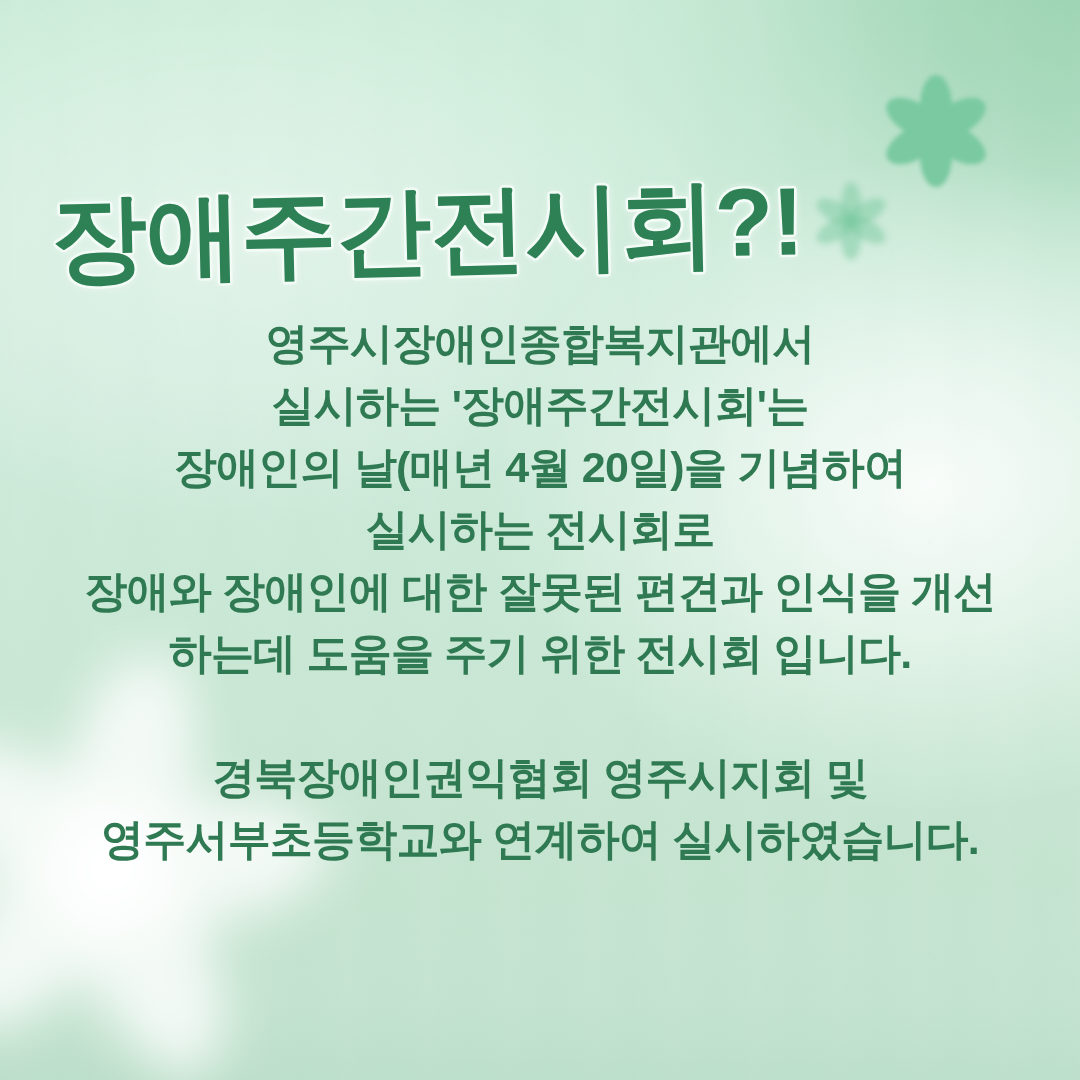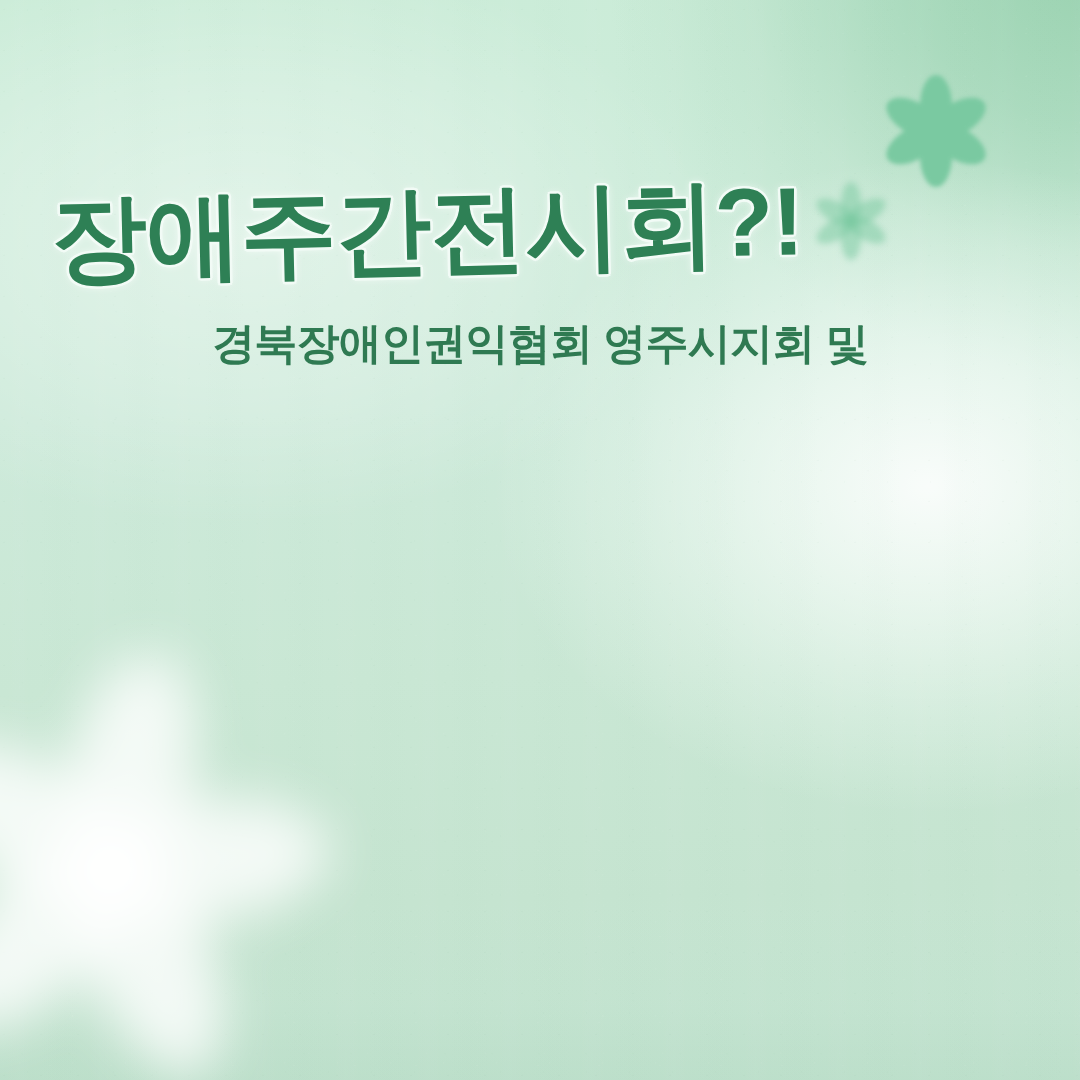--- a/index.html
+++ b/index.html
@@ -259,20 +259,29 @@
       <span class="petal p3"></span>
     <span class="petal p4"></span>
       <span class="petal p5"></span>
       <span class="petal p6"></span>
   </div>
 
   <h1 id="title">장애주간전시회?!</h1>
 
   <div id="body-copy">
 
+    <p class="para">
+      <span class="line" style="display: block;">영주시장애인종합복지관에서</span>
+      <span class="line" style="display: block;">실시하는 '장애주간전시회'는</span>
+      <span class="line" style="display: block;">장애인의 날(매년 4월 20일)을 기념하여</span>
+      <span class="line" style="display: block;">실시하는 전시회로</span>
+      <span class="line" style="display: block;">장애와 장애인에 대한 잘못된 편견과 인식을 개선</span>
+      <span class="line" style="display: block;">하는데 도움을 주기 위한 전시회 입니다.</span>
+    </p>
 
     <p class="para">
       <span class="line" style="display: block; text-align: center;">경북장애인권익협회 영주시지회 및</span>
+      <span class="line" style="display: block;">영주서부초등학교와 연계하여 실시하였습니다.</span>
     </p>
 
   </div>
 
 </div>
 
 </body></html>

